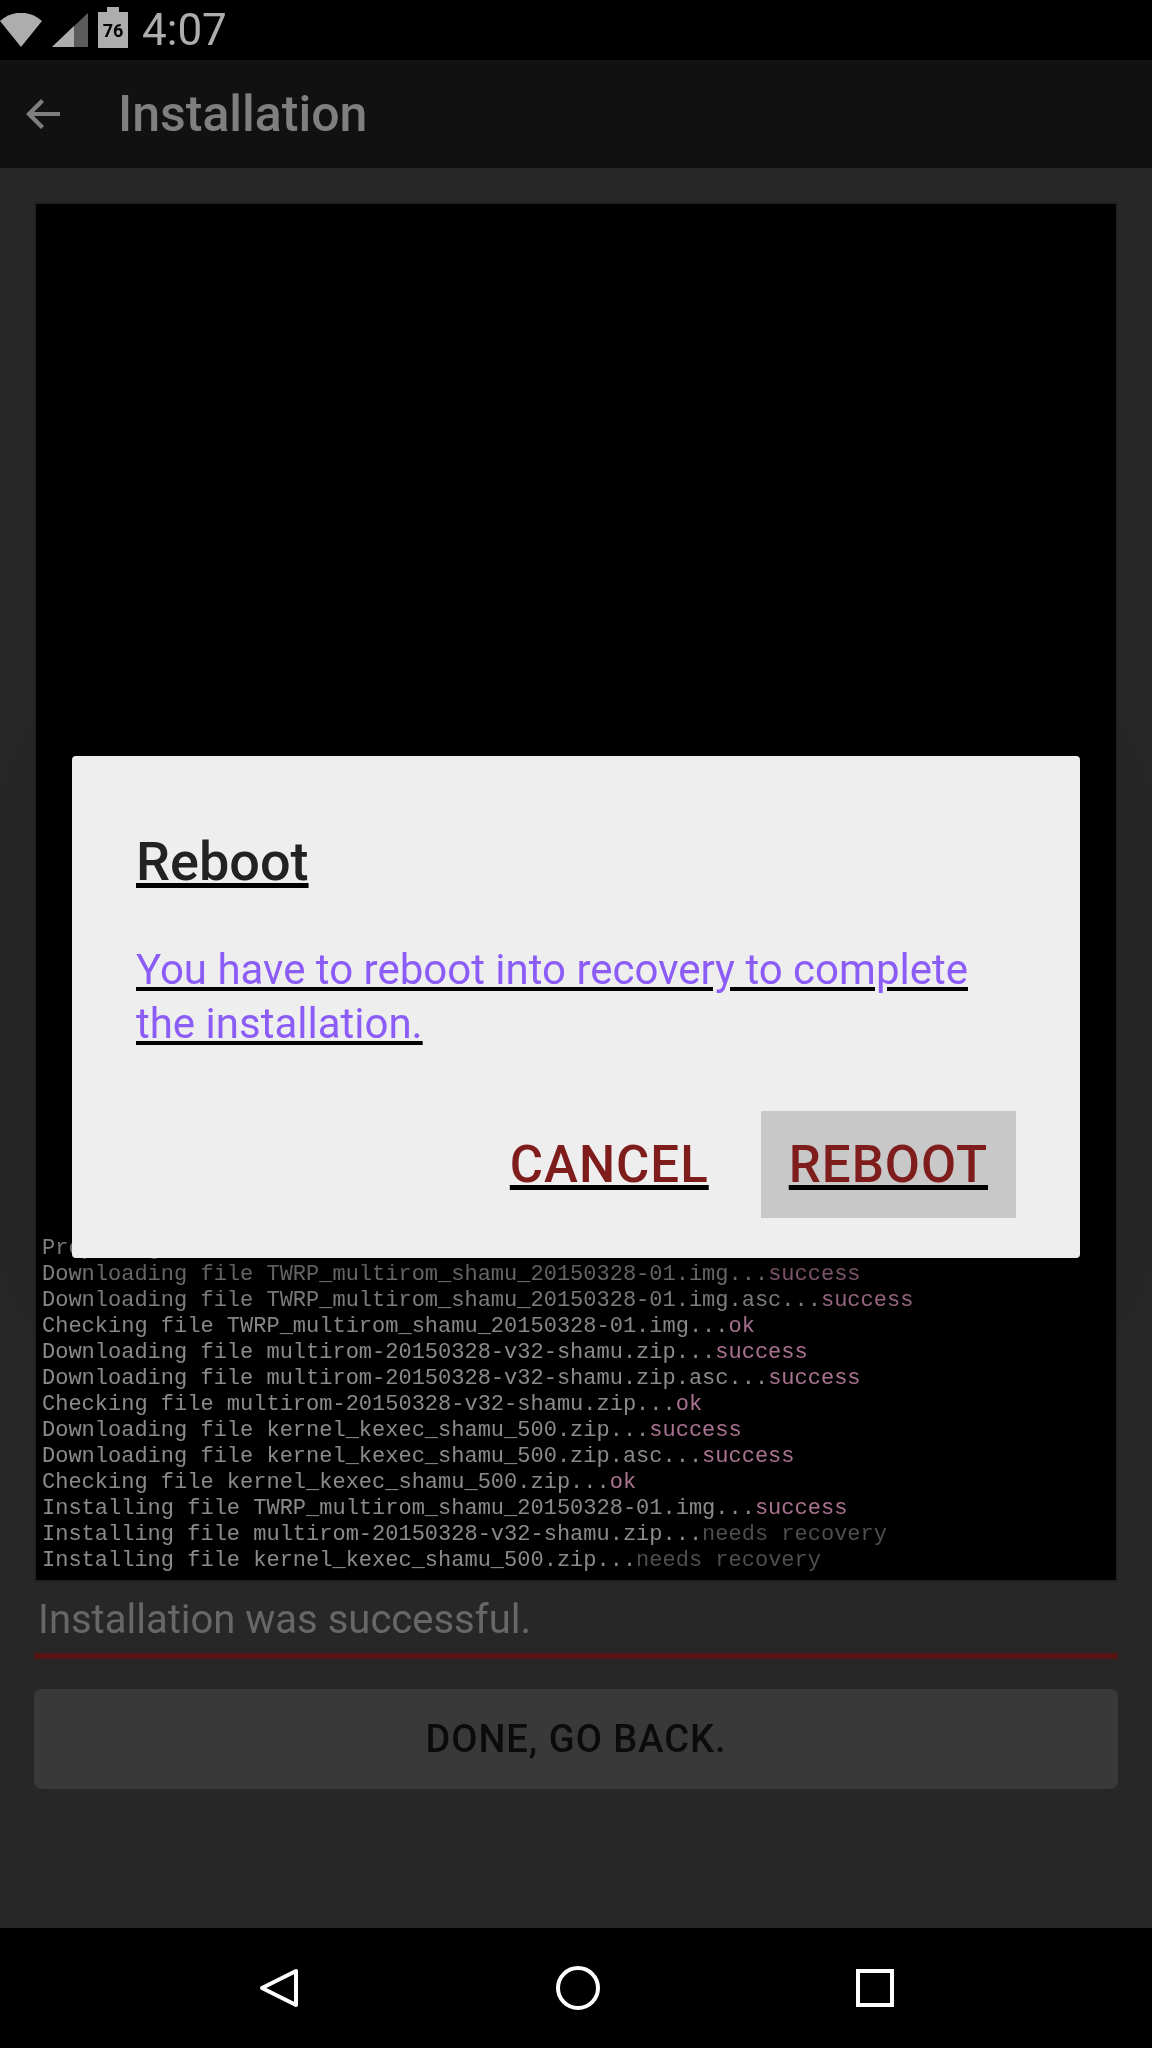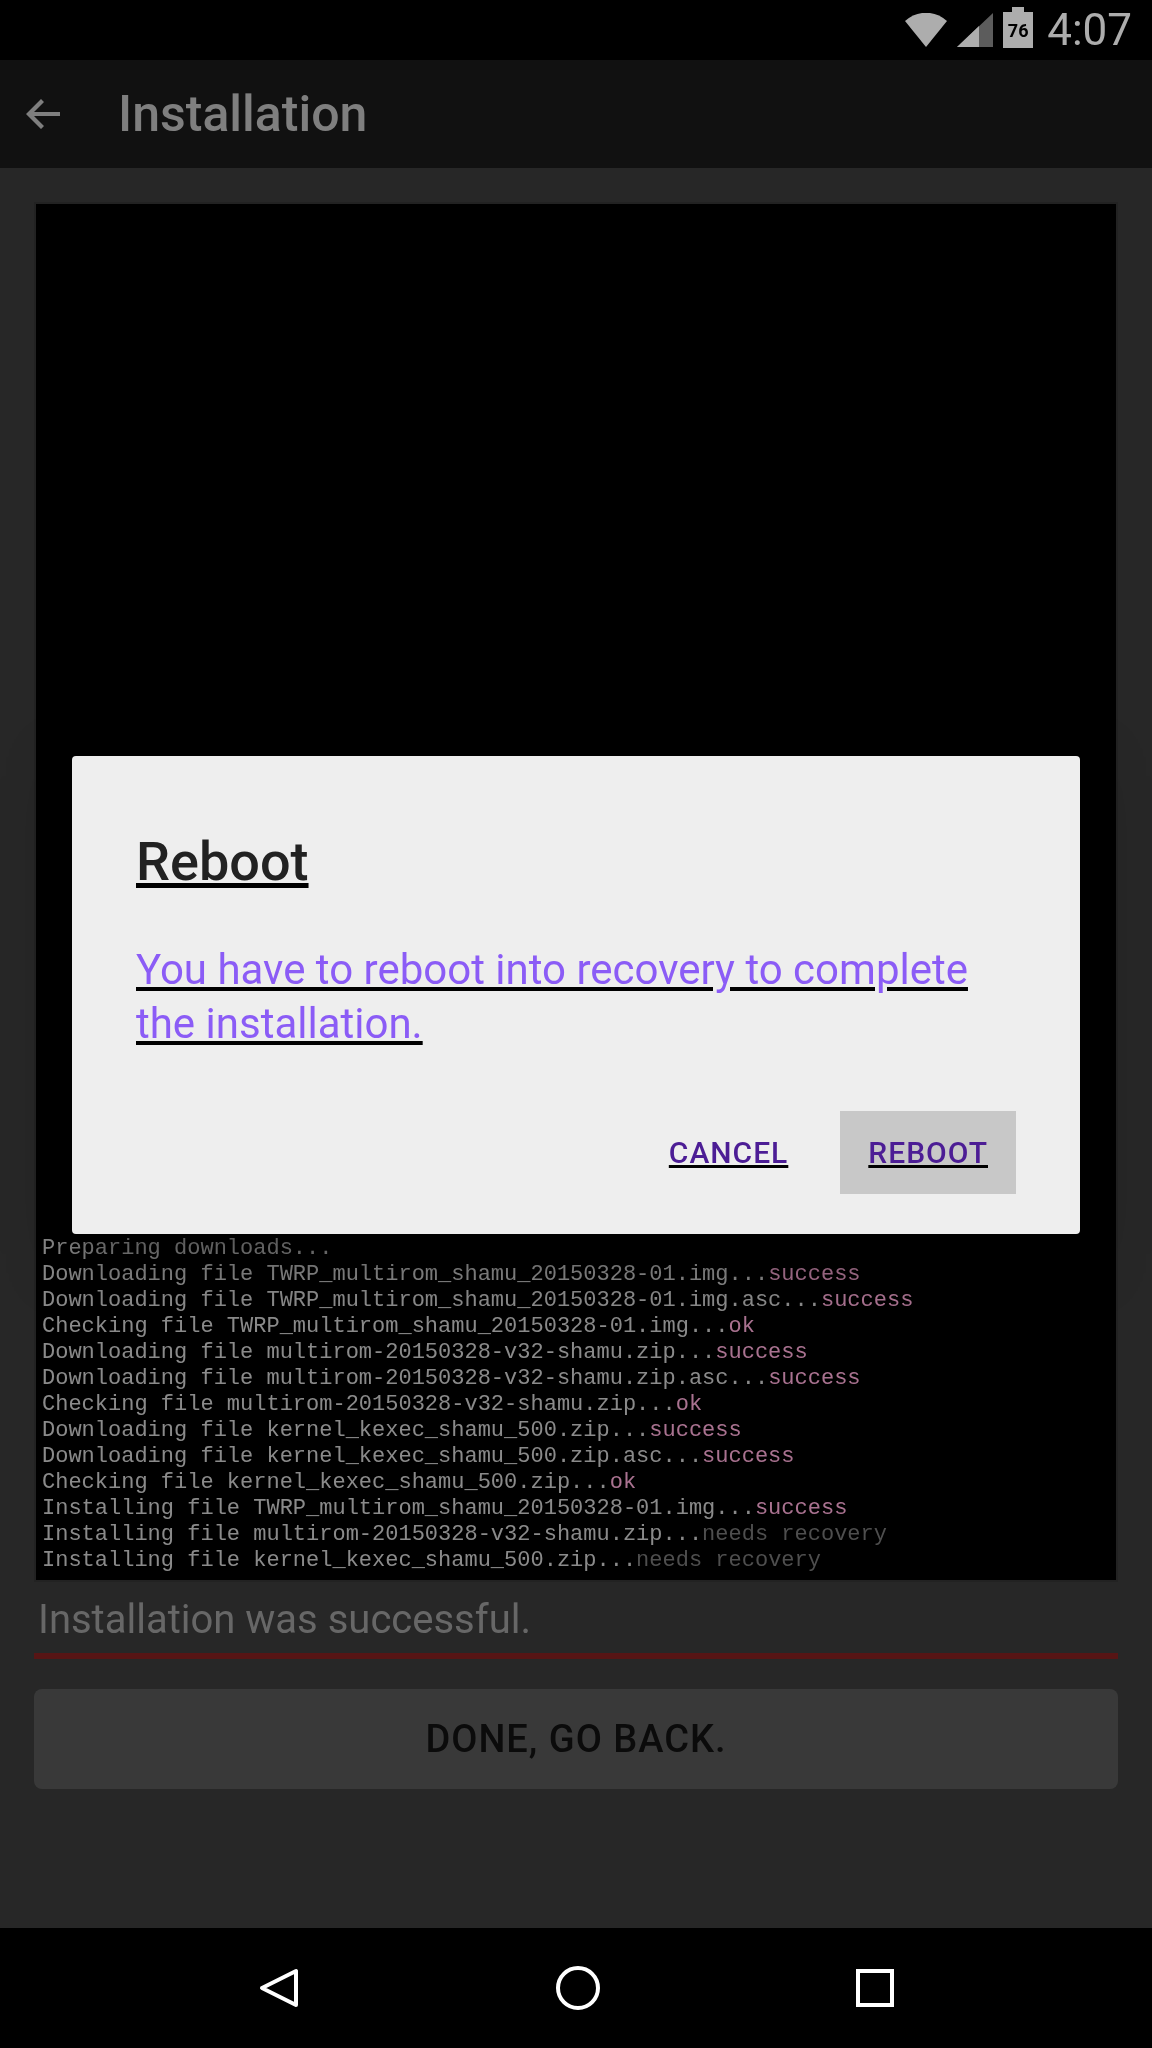--- a/index.html
+++ b/index.html
@@ -8,21 +8,20 @@
       height: 2048px;
       background: #000;
       font-family: Roboto, Arial, sans-serif;
       position: relative;
       overflow: hidden;
     }
     .status-bar {
       height: 60px;
       background: #000;
       display: flex;
-      justify-content: flex-end;
       align-items: center;
       padding-right: 20px;
       gap: 10px;
     }
     .status-bar svg { display: block; }
     .battery-box {
       position: relative;
       width: 30px;
       height: 36px;
       background: #fff;
@@ -142,23 +141,23 @@
       line-height: 1.28;
       margin-bottom: 60px;
     }
     .dialog-actions {
       display: flex;
       justify-content: flex-end;
       gap: 24px;
       align-items: center;
     }
     .dialog-btn {
-      font-size: 30px;
-      font-weight: 500;
-      color: #4c1d95;
+      font-size: 51px;
+      font-weight: 500;
+      color: #7f1d1d;
       padding: 24px 28px;
       letter-spacing: 1px;
     }
     .dialog-btn.primary {
       background: #c8c8c8;
     }
     .nav-bar {
       position: absolute;
       bottom: 0;
       left: 0;

